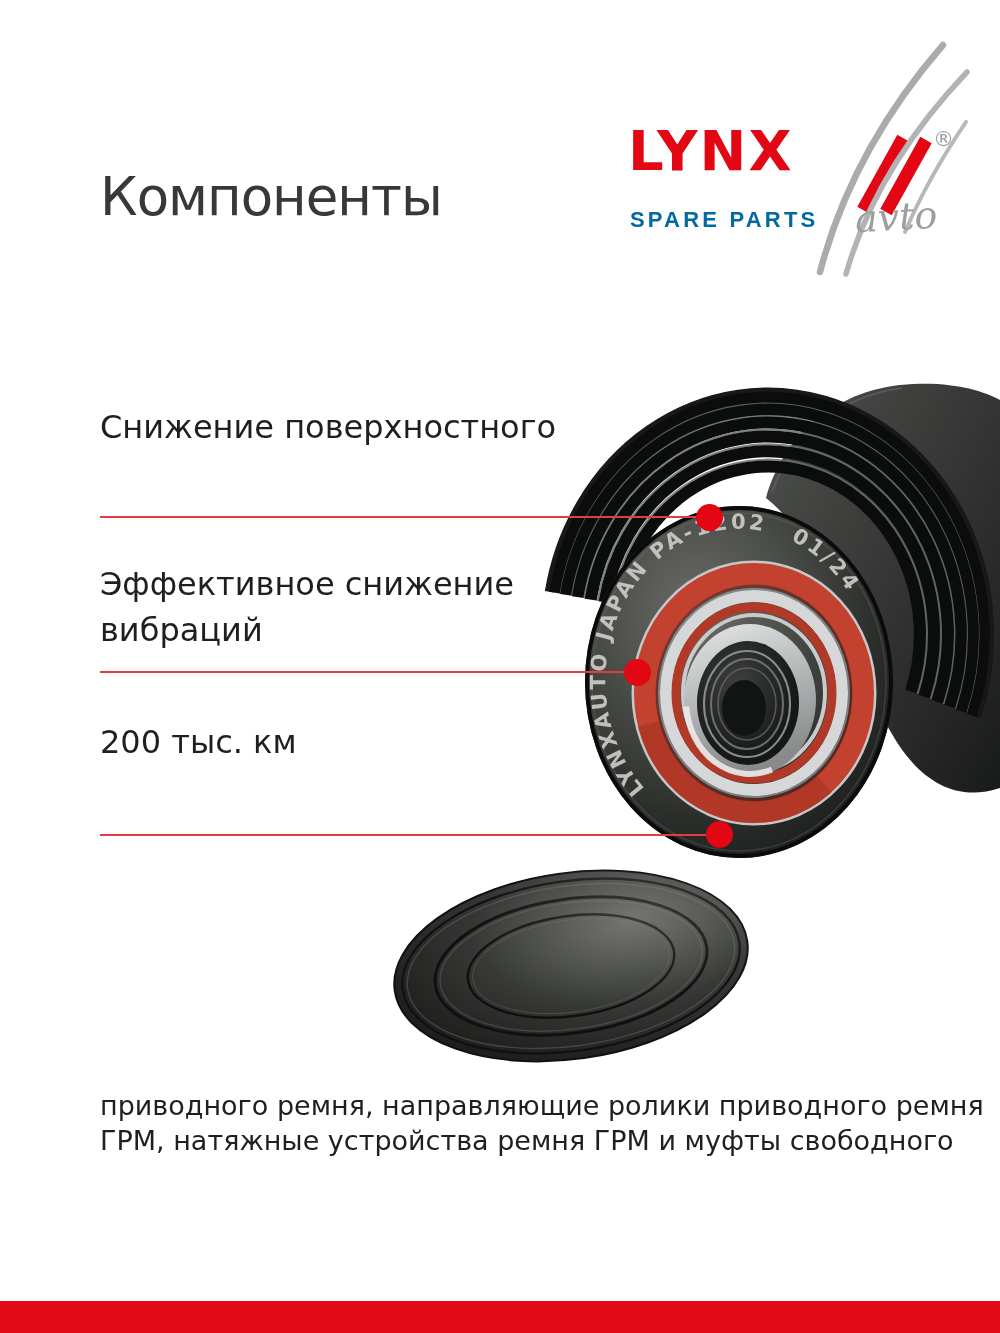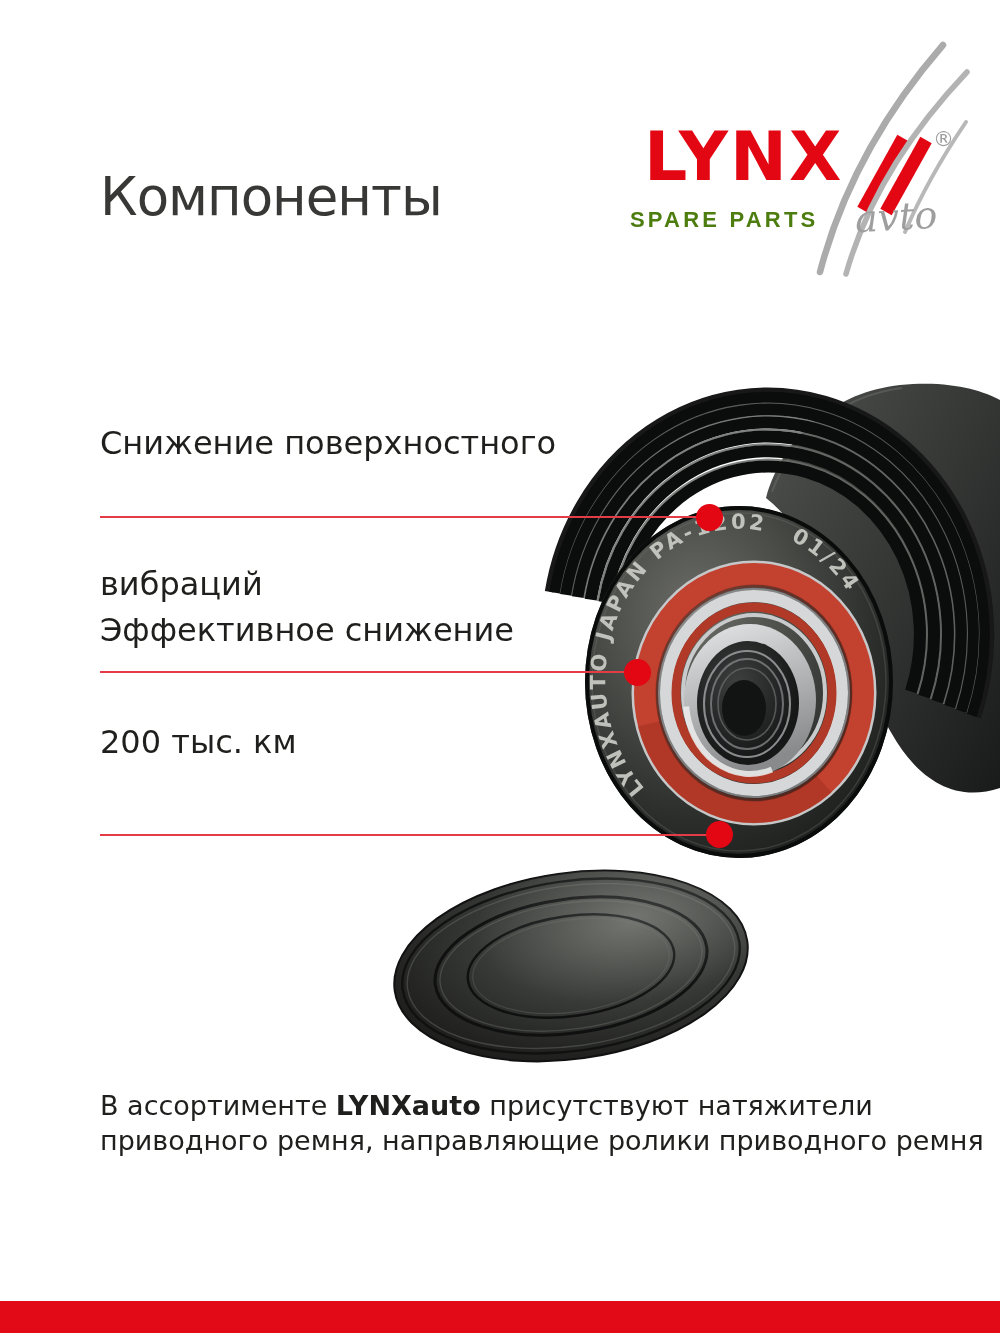--- a/index.html
+++ b/index.html
@@ -10,37 +10,37 @@
   }
   .abs{position:absolute;}
   
   .page-title{
     left:100px;top:148px;width:620px;
     font-size:53px;line-height:97px;font-weight:400;
     color:#383837;letter-spacing:-1px;white-space:nowrap;
   }
   
   .brand{
-    left:628px;top:123px;font-weight:700;font-size:68px;line-height:1;
-    color:#E30613;letter-spacing:2px;white-space:nowrap;margin-left:16px;
+    left:628px;top:123px;font-weight:700;font-size:56px;line-height:1;
+    color:#E30613;letter-spacing:2px;white-space:nowrap;
   }
   .tagline{
     left:630px;top:207px;font-family:"Liberation Sans",sans-serif;
-    font-weight:700;font-size:22px;color:#4d7c0f;letter-spacing:3.2px;white-space:nowrap;
+    font-weight:700;font-size:22px;color:#0369a1;letter-spacing:3.2px;white-space:nowrap;
   }
   .script-avto{
     left:855px;top:195px;font-family:"DejaVu Serif","Liberation Serif",serif;
     font-style:italic;font-size:38px;color:#9E9E9E;transform:rotate(-3deg);white-space:nowrap;
   }
   .regmark{left:933px;top:127px;font-size:21px;color:#9E9E9E;}
   
   .feature{
     left:100px;width:520px;font-size:32px;line-height:46px;color:#1F1F1D;white-space:nowrap;
   }
-  .f1{top:420px;} .f2{top:561px;} .f3{top:719px;}
+  .f1{top:404px;} .f2{top:561px;} .f3{top:719px;}
   .callout-line{position:absolute;height:2px;background:#E43C46;}
   .cl1{left:100px;top:516px;width:610px;}
   .cl2{left:100px;top:671px;width:538px;}
   .cl3{left:100px;top:834px;width:620px;}
   .callout-dot{position:absolute;width:27px;height:27px;border-radius:50%;background:#E30613;}
   .cd1{left:696px;top:504px;} .cd2{left:624px;top:659px;} .cd3{left:706px;top:821px;}
   
   .photo{left:380px;top:330px;width:620px;height:740px;}
   
   .paragraph{
@@ -165,36 +165,34 @@
       <ellipse cx="571" cy="966" rx="104" ry="50" fill="none" stroke="#0f100f" stroke-width="2.4"></ellipse>
       <ellipse cx="571" cy="966" rx="99" ry="46" fill="none" stroke="#5d5f5a" stroke-width="1.2" opacity="0.5"></ellipse>
       <ellipse cx="571" cy="966" rx="178" ry="93" fill="url(#gSheen)"></ellipse>
     </g>
   </svg>
 
   <div class="abs feature f1">
     <div>Снижение поверхностного</div>
   </div>
   <div class="abs feature f2">
+    <div>Эффективное снижение</div>
     <div>вибраций</div>
-    <div>Эффективное снижение</div>
   </div>
   <div class="abs feature f3">
     <div>200 тыс. км</div>
   </div>
 
   <div class="callout-line cl1"></div>
   <div class="callout-line cl2"></div>
   <div class="callout-line cl3"></div>
   <div class="callout-dot cd1"></div>
   <div class="callout-dot cd2"></div>
   <div class="callout-dot cd3"></div>
 
   <div class="abs paragraph">
-    <div>
-      <span>В ассортименте </span><b>LYNXauto</b><span> присутствуют натяжители</span>
-    </div>
     <div>приводного ремня, направляющие ролики приводного ремня</div>
+    <div>ГРМ, натяжные устройства ремня ГРМ и муфты свободного</div>
   </div>
 
   <div class="abs footer-bar"></div>
 
 </div>
 
 </body></html>

